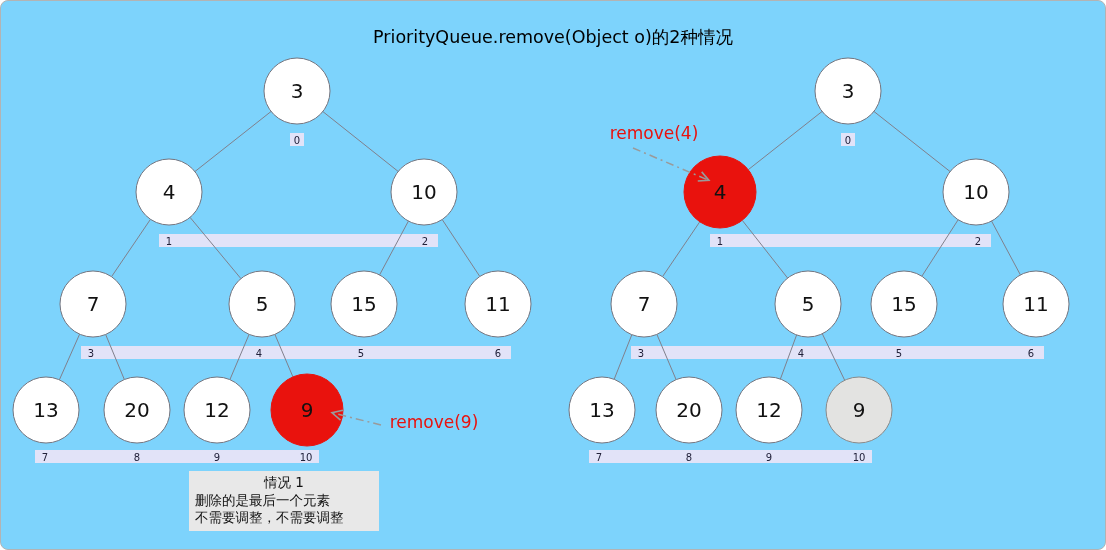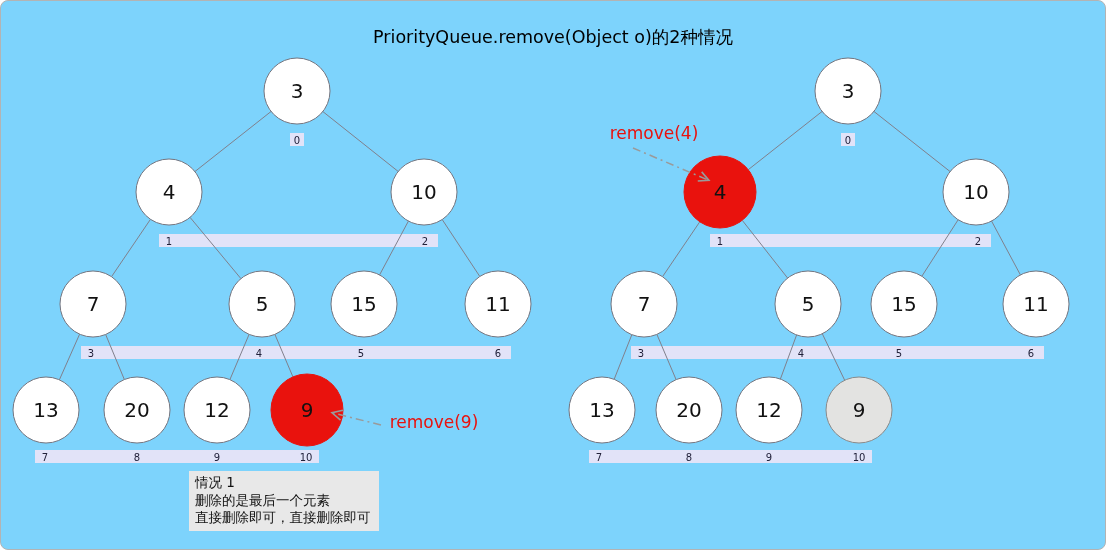--- a/index.html
+++ b/index.html
@@ -17,21 +17,21 @@
   }
   svg.diagram{position:absolute;left:0;top:0;}
   .caption{
     position:absolute;
     background:#e8e8e8;
     color:#111;
     font-size:13.5px;line-height:17.5px;
     padding:3px 6px;
     box-sizing:border-box;
   }
-  .cap-head{}
+  .cap-head{text-align:center;}
   .cap-line{text-align:left;white-space:nowrap;}
 </style>
 </head>
 <body>
 
 <div class="page">
 
   <div class="title">PriorityQueue.remove(Object o)的2种情况</div>
 
   <svg class="diagram" id="tree-svg" width="1104" height="548" viewBox="0 0 1104 548">
@@ -136,17 +136,17 @@
       <text x="768" y="416" font-size="20" fill="#111111" text-anchor="middle">12</text>
       <circle cx="858" cy="409" r="33" fill="#e3e3e1" stroke="#8a8a8a" stroke-width="1"></circle>
       <text x="858" y="416" font-size="20" fill="#111111" text-anchor="middle">9</text>
       <path d="M 632 147 L 707 179" fill="none" stroke="#9a9a9a" stroke-width="1.5" stroke-dasharray="8 4 2 4" marker-end="url(#chev)"></path>
       <text x="653" y="138" font-size="17" fill="#e9120d" text-anchor="middle">remove(4)</text>
     </svg>
 
   <div class="caption" id="caption-left" style="left:188px;top:470px;width:190px;min-height:60px;">
     <div class="cap-head">情况 1</div>
     <div class="cap-line">删除的是最后一个元素</div>
-    <div class="cap-line">直接删除即可，直接删除即可</div>
+    <div class="cap-line">不需要调整，不需要调整</div>
   </div>
 
 
 </div>
 
 </body></html>

